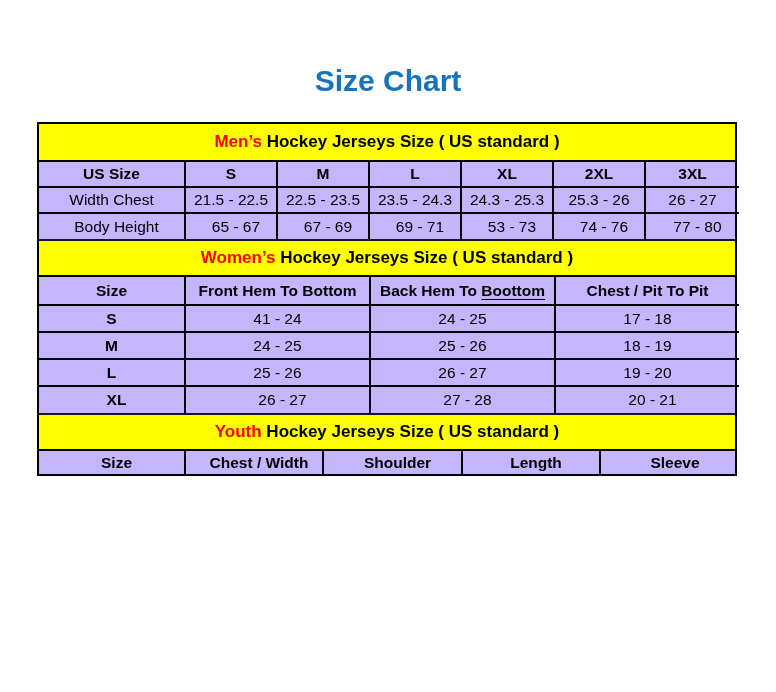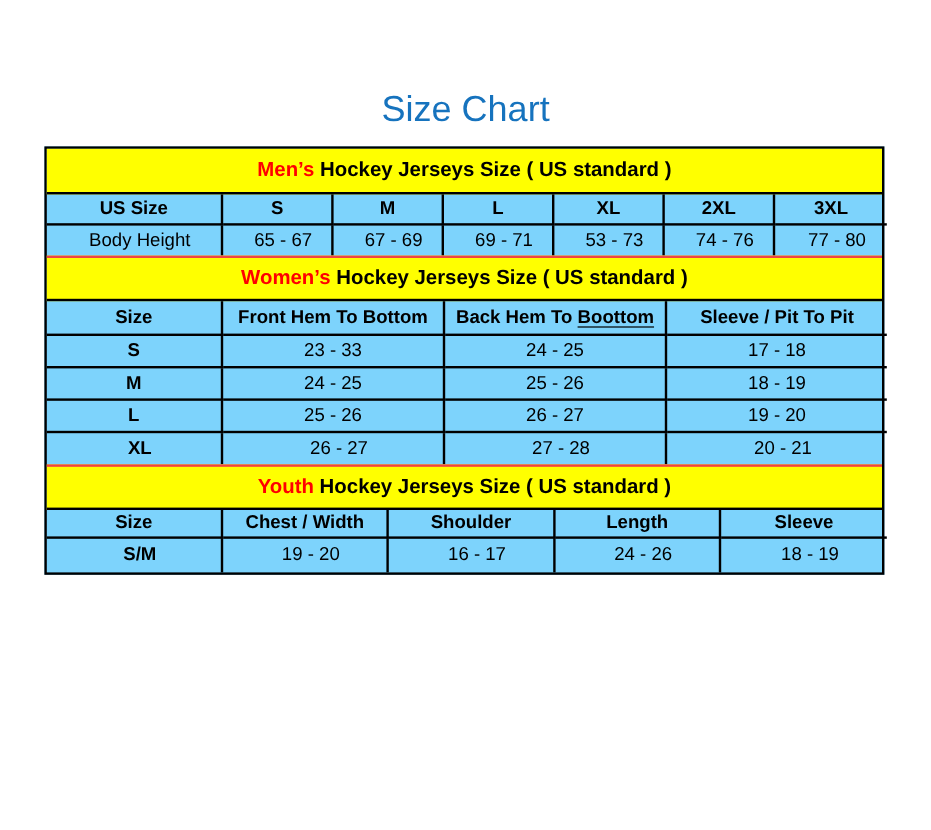--- a/index.html
+++ b/index.html
@@ -7,39 +7,39 @@
   body {
     width: 776px; height: 692px;
     background: #ffffff;
     font-family: "Liberation Sans", sans-serif;
     color: #000000;
   }
   .page { position: relative; width: 776px; height: 692px; overflow: hidden; }
 
   .title {
     position: absolute;
-    top: 75px; left: 0; width: 100%;
+    top: 64px; left: 0; width: 100%;
     margin: 0;
     text-align: center;
     font-size: 30px;
-    font-weight: normal;
+    font-weight: bold;
     color: #1673be;
   }
 
   .chart {
     position: absolute;
     top: 122px; left: 37px;
     width: 700px;
     border: 2px solid #000;
-    background: #7dd3fc;
+    background: #c4b5fd;
   }
 
   .banner {
     background: #ffff00;
-    border-top: 2px solid #ef4444;
+    border-top: 2px solid #0f172a;
     border-bottom: 2px solid #000;
     height: 38px;
     display: flex;
     align-items: center;
     justify-content: center;
     font-weight: bold;
     font-size: 17px;
     white-space: pre;
   }
   .banner.first { border-top: none; }
@@ -107,20 +107,29 @@
       </colgroup>
       <tbody>
           <tr>
         <th>US Size</th>
         <th>S</th>
         <th>M</th>
         <th>L</th>
         <th>XL</th>
         <th>2XL</th>
         <th>3XL</th>
+      </tr>
+      <tr>
+        <td>Width Chest</td>
+        <td>21.5 - 22.5</td>
+        <td>22.5 - 23.5</td>
+        <td>23.5 - 24.3</td>
+        <td>24.3 - 25.3</td>
+        <td>25.3 - 26</td>
+        <td>26 - 27</td>
       </tr>
       <tr>
         <td>Body Height</td>
         <td>65 - 67</td>
         <td>67 - 69</td>
         <td>69 - 71</td>
         <td>53 - 73</td>
         <td>74 - 76</td>
         <td>77 - 80</td>
       </tr>
@@ -136,25 +145,25 @@
         <col style="width:146px">
           <col style="width:185px">
           <col style="width:185px">
           <col style="width:184px">
       </colgroup>
       <tbody>
           <tr>
         <th>Size</th>
         <th>Front Hem To Bottom</th>
         <th><span>Back Hem To </span><span class="misspell">Boottom</span></th>
-        <th>Sleeve / Pit To Pit</th>
+        <th>Chest / Pit To Pit</th>
       </tr>
       <tr>
         <td class="lbl-bold">S</td>
-        <td>23 - 33</td>
+        <td>41 - 24</td>
         <td>24 - 25</td>
         <td>17 - 18</td>
       </tr>
       <tr>
         <td class="lbl-bold">M</td>
         <td>24 - 25</td>
         <td>25 - 26</td>
         <td>18 - 19</td>
       </tr>
       <tr>
@@ -185,24 +194,17 @@
           <col style="width:139px">
       </colgroup>
       <tbody>
           <tr>
         <th>Size</th>
         <th>Chest / Width</th>
         <th>Shoulder</th>
         <th>Length</th>
         <th>Sleeve</th>
       </tr>
-      <tr>
-        <td class="lbl-bold">S/M</td>
-        <td>19 - 20</td>
-        <td>16 - 17</td>
-        <td>24 - 26</td>
-        <td>18 - 19</td>
-      </tr>
     </tbody>
       </table>
 
   </div>
 </div>
 
 </body></html>

